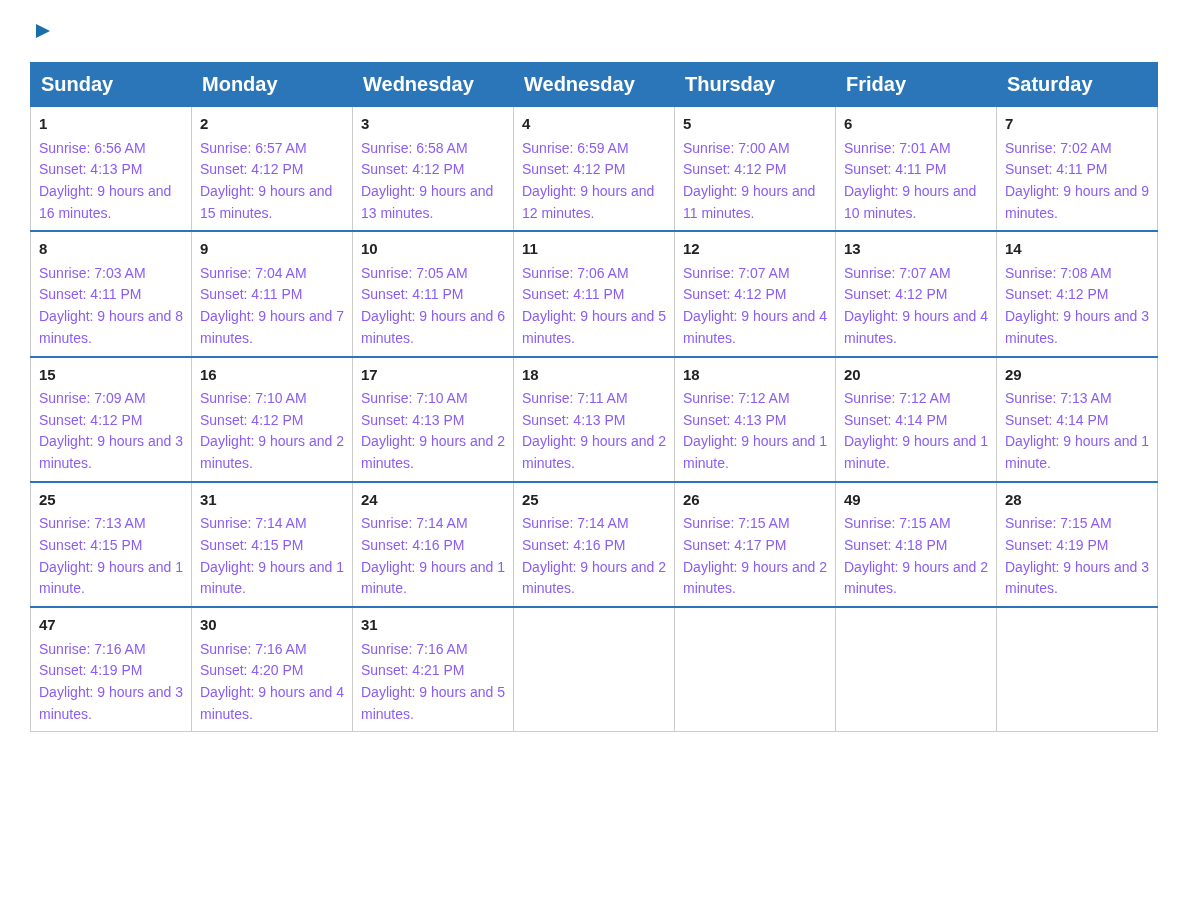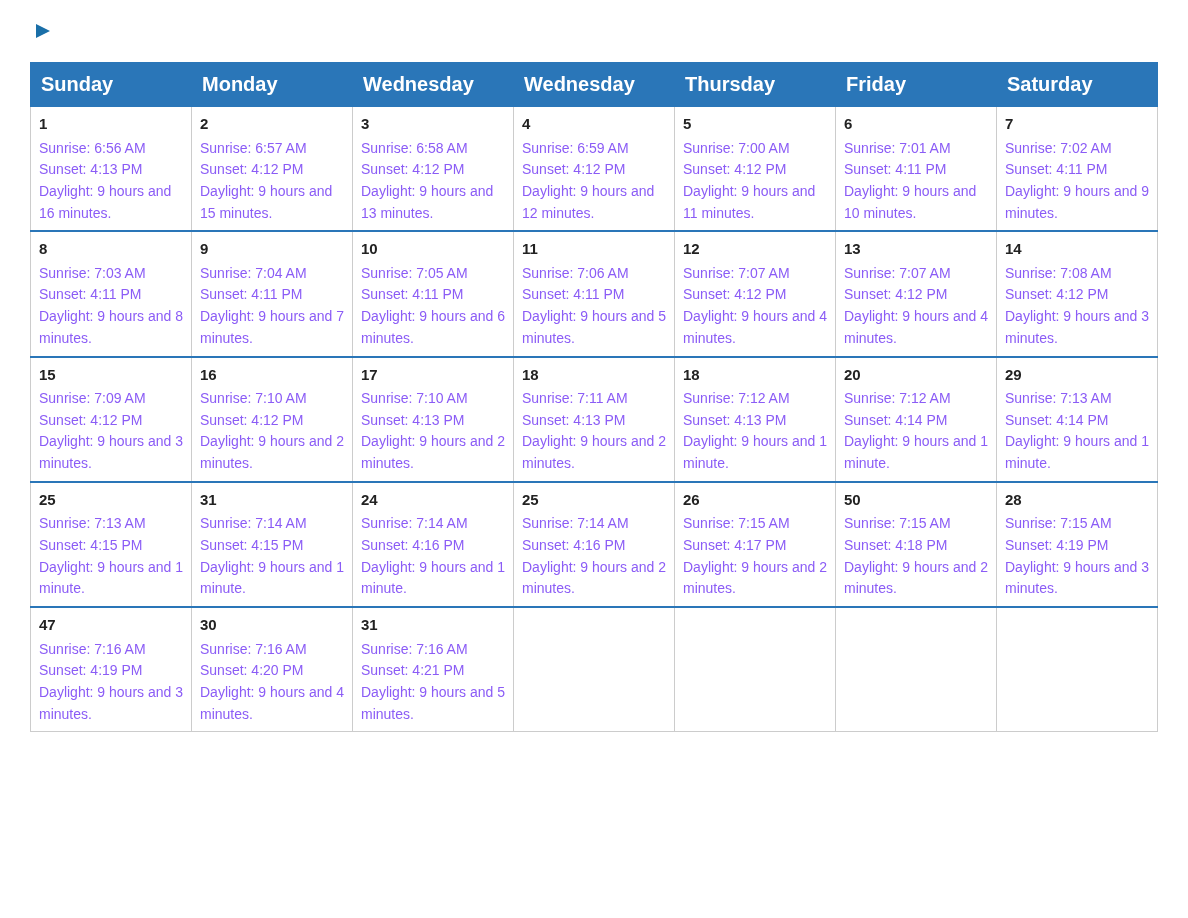--- a/index.html
+++ b/index.html
@@ -235,21 +235,21 @@
         </td>
         <td>
           <span class="day-number">25</span>
           <span class="day-info">Sunrise: 7:14 AM<br>Sunset: 4:16 PM<br>Daylight: 9 hours and 2 minutes.</span>
         </td>
         <td>
           <span class="day-number">26</span>
           <span class="day-info">Sunrise: 7:15 AM<br>Sunset: 4:17 PM<br>Daylight: 9 hours and 2 minutes.</span>
         </td>
         <td>
-          <span class="day-number">50</span>
+          <span class="day-number">49</span>
           <span class="day-info">Sunrise: 7:15 AM<br>Sunset: 4:18 PM<br>Daylight: 9 hours and 2 minutes.</span>
         </td>
         <td>
           <span class="day-number">28</span>
           <span class="day-info">Sunrise: 7:15 AM<br>Sunset: 4:19 PM<br>Daylight: 9 hours and 3 minutes.</span>
         </td>
       </tr>
       <tr>
         <td>
           <span class="day-number">47</span>

